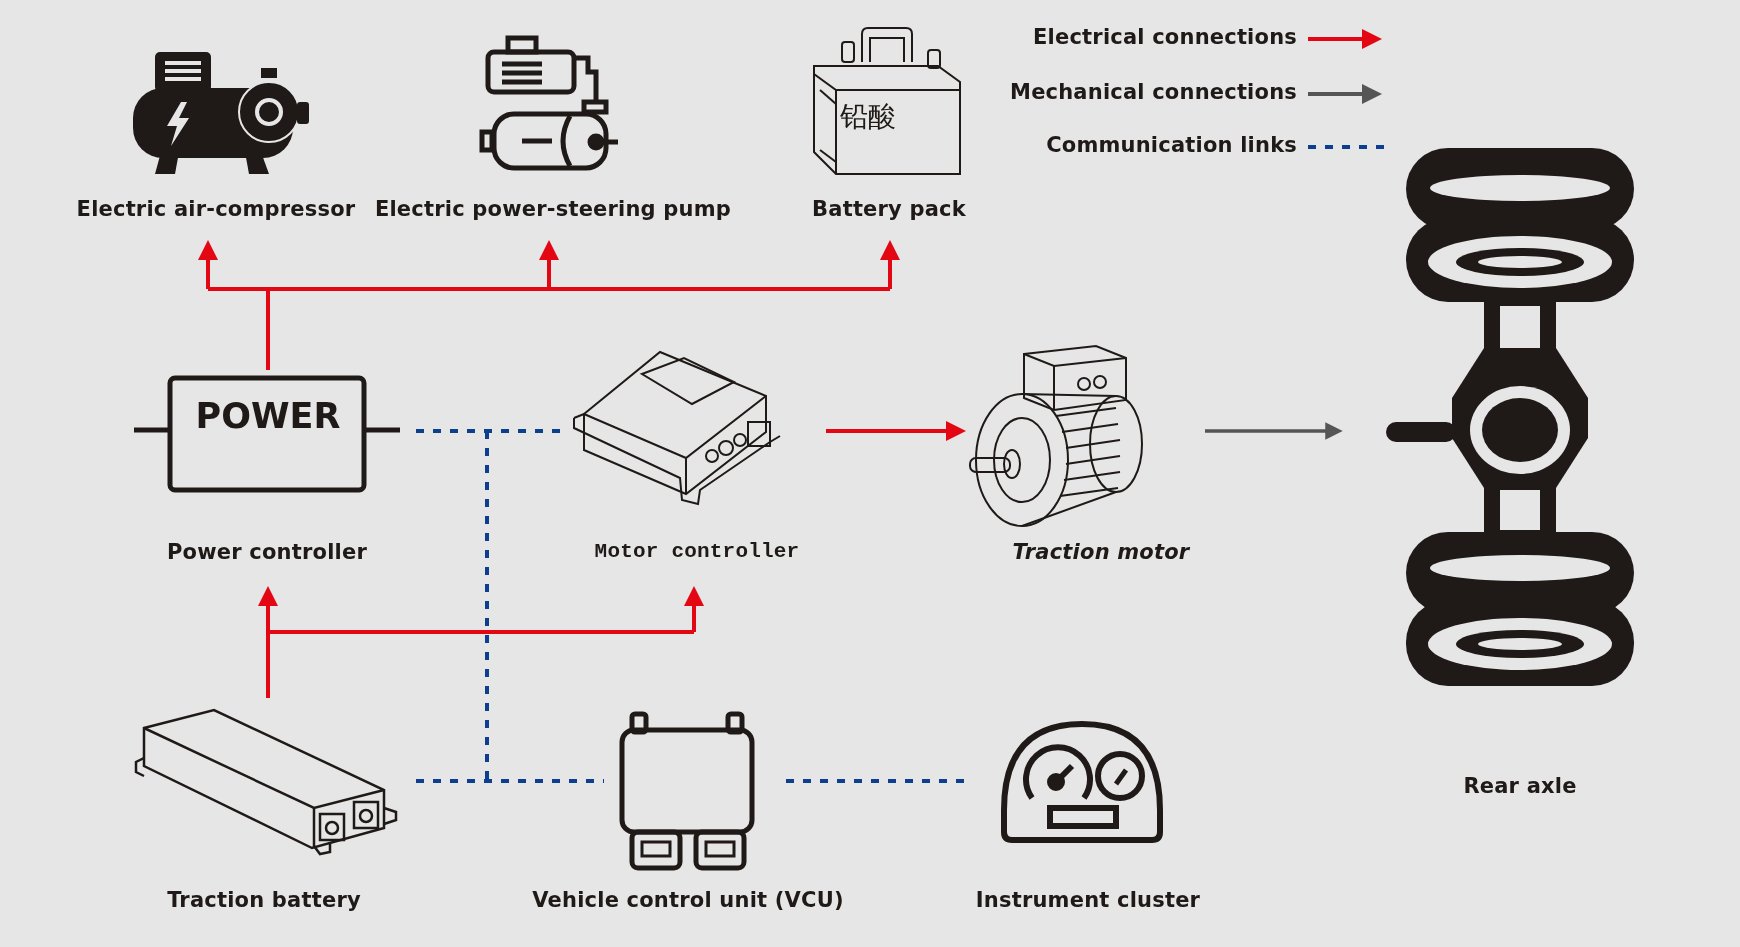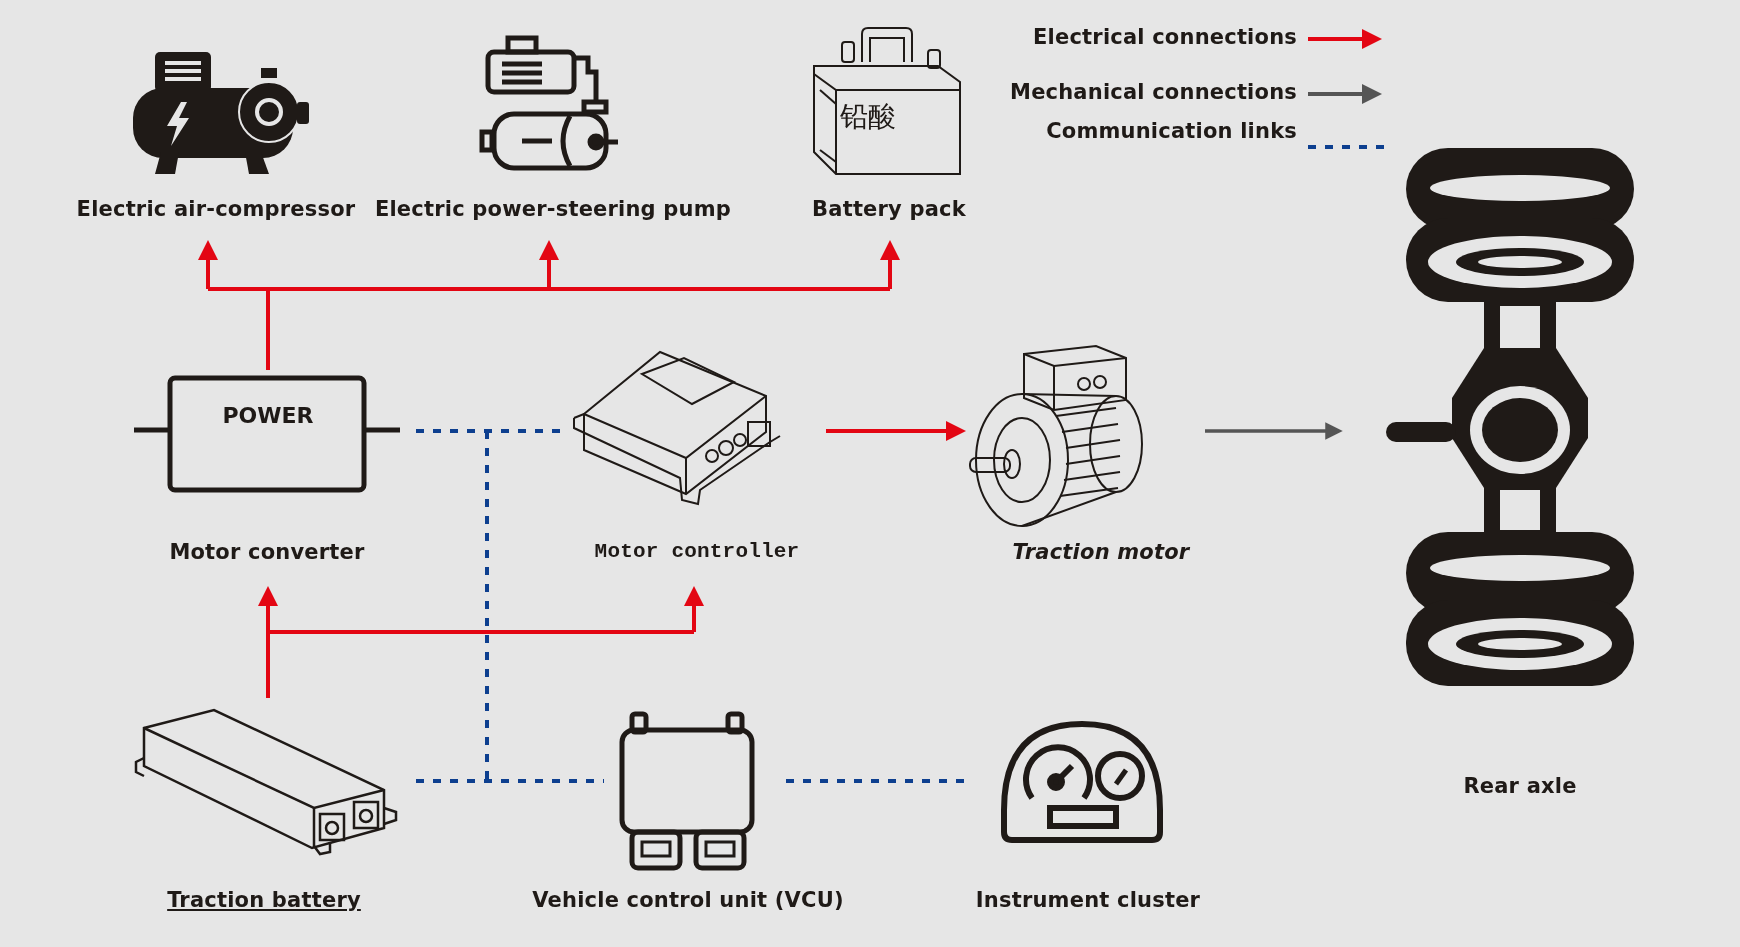--- a/index.html
+++ b/index.html
@@ -2,21 +2,21 @@
 <html><head>
 <meta charset="utf-8">
 <style>
   html, body { margin:0; padding:0; background:#e6e6e6; }
   body { width:1740px; height:947px; position:relative; overflow:hidden;
          font-family:"DejaVu Sans", "Liberation Sans", sans-serif; }
   #diagram { position:absolute; left:0; top:0; width:1740px; height:947px; }
   .lbl { position:absolute; font-weight:bold; font-size:21px; color:#1f1a17;
          white-space:nowrap; transform:translateX(-50%); letter-spacing:0.2px; }
   .lbl.right { transform:none; text-align:right; }
-  .pc-text { position:absolute; font-weight:bold; font-size:22px; color:#1f1a17;
+  .pc-text { position:absolute; font-weight:bold; font-size:35px; color:#1f1a17;
              text-align:center; line-height:36px; width:196px; }
 </style>
 </head>
 <body>
 
 <svg id="diagram" width="1740" height="947" viewBox="0 0 1740 947" xmlns="http://www.w3.org/2000/svg">
   <defs>
     <marker id="arrRed" viewBox="0 0 10 10" refX="5" refY="5" markerWidth="5" markerHeight="5" orient="auto">
       <path d="M0,0 L10,5 L0,10 z" fill="#e30613"></path>
     </marker>
@@ -189,28 +189,28 @@
     <line x1="58" y1="62" x2="74" y2="46" stroke-width="6"></line>
     <circle cx="58" cy="62" r="6" fill="#1f1a17"></circle>
     <circle cx="122" cy="56" r="22"></circle>
     <line x1="118" y1="64" x2="128" y2="50" stroke-width="5"></line>
     <rect x="52" y="88" width="66" height="18"></rect>
   </g>
 </svg>
 
 <div class="lbl right" style="right:443px; top:25px;">Electrical connections</div>
 <div class="lbl right" style="right:443px; top:80px;">Mechanical connections</div>
-<div class="lbl right" style="right:443px; top:119px;margin-left:32px;">Communication links</div>
+<div class="lbl right" style="right:443px; top:133px;margin-left:32px;">Communication links</div>
 
 <div class="pc-text" style="left:170px; top:398px;">
   <div>POWER</div>
 </div>
 
 <div class="lbl" style="left:216px; top:197px;">Electric air-compressor</div>
 <div class="lbl" style="left:553px; top:197px;">Electric power-steering pump</div>
 <div class="lbl" style="left:889px; top:197px;">Battery pack</div>
-<div class="lbl" style="left:267px; top:540px;">Motor converter</div>
+<div class="lbl" style="left:267px; top:540px;">Power controller</div>
 <div class="lbl" style="left:697px; top:540px;font-family:Liberation Mono, monospace;">Motor controller</div>
 <div class="lbl" style="left:1101px; top:540px;font-style:italic;">Traction motor</div>
 <div class="lbl" style="left:1520px; top:774px;">Rear axle</div>
-<div class="lbl" style="left:264px; top:888px;text-decoration:underline;">Traction battery</div>
+<div class="lbl" style="left:264px; top:888px;">Traction battery</div>
 <div class="lbl" style="left:688px; top:888px;">Vehicle control unit (VCU)</div>
 <div class="lbl" style="left:1088px; top:888px;">Instrument cluster</div>
 
 </body></html>

